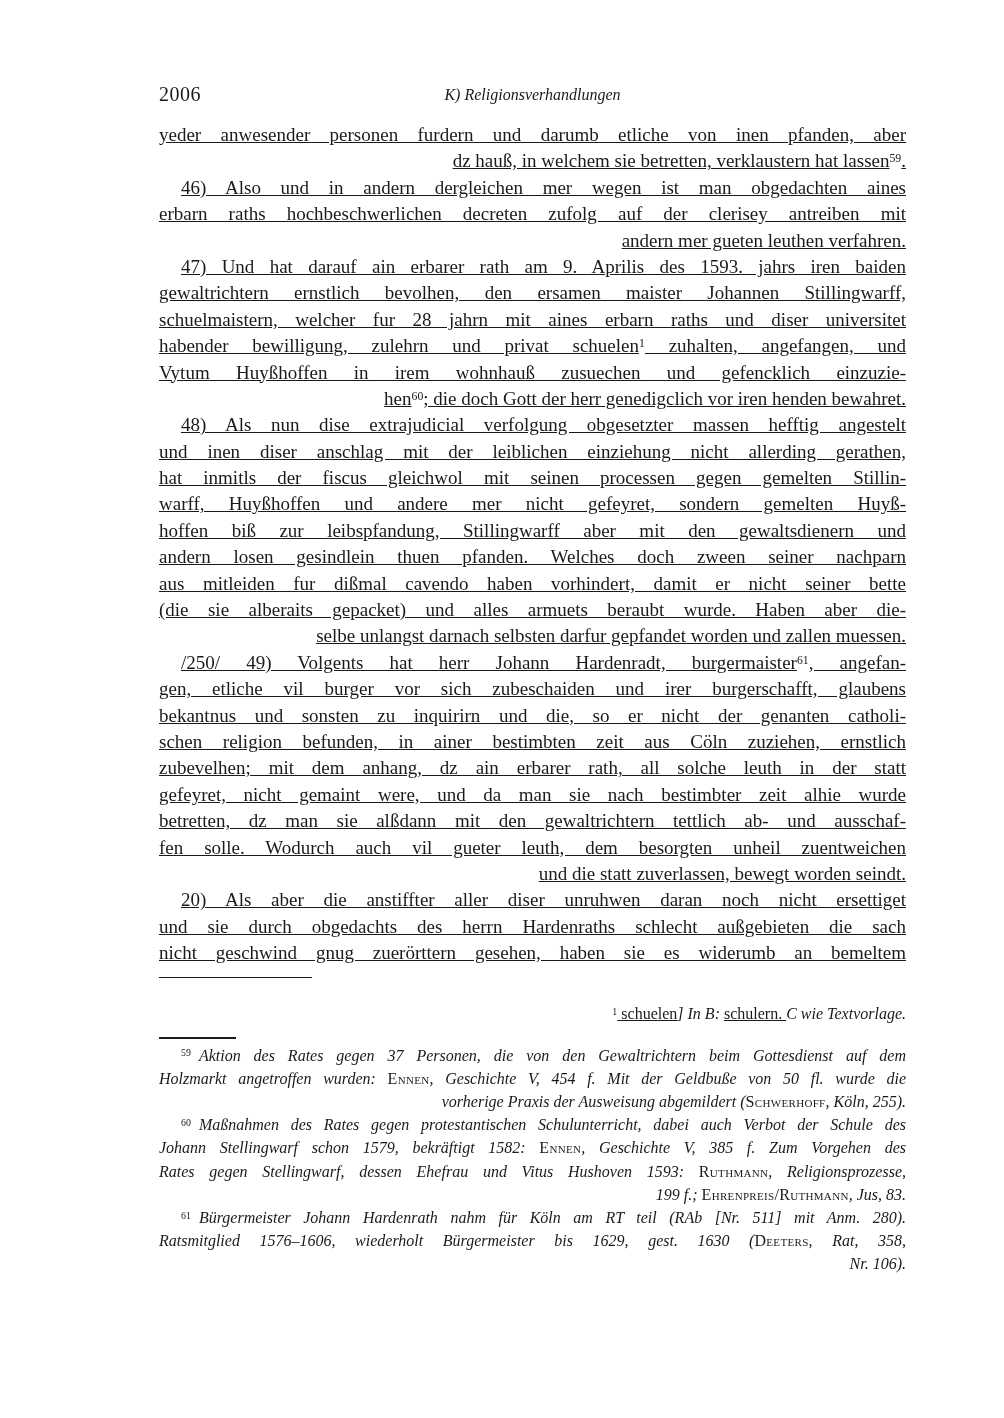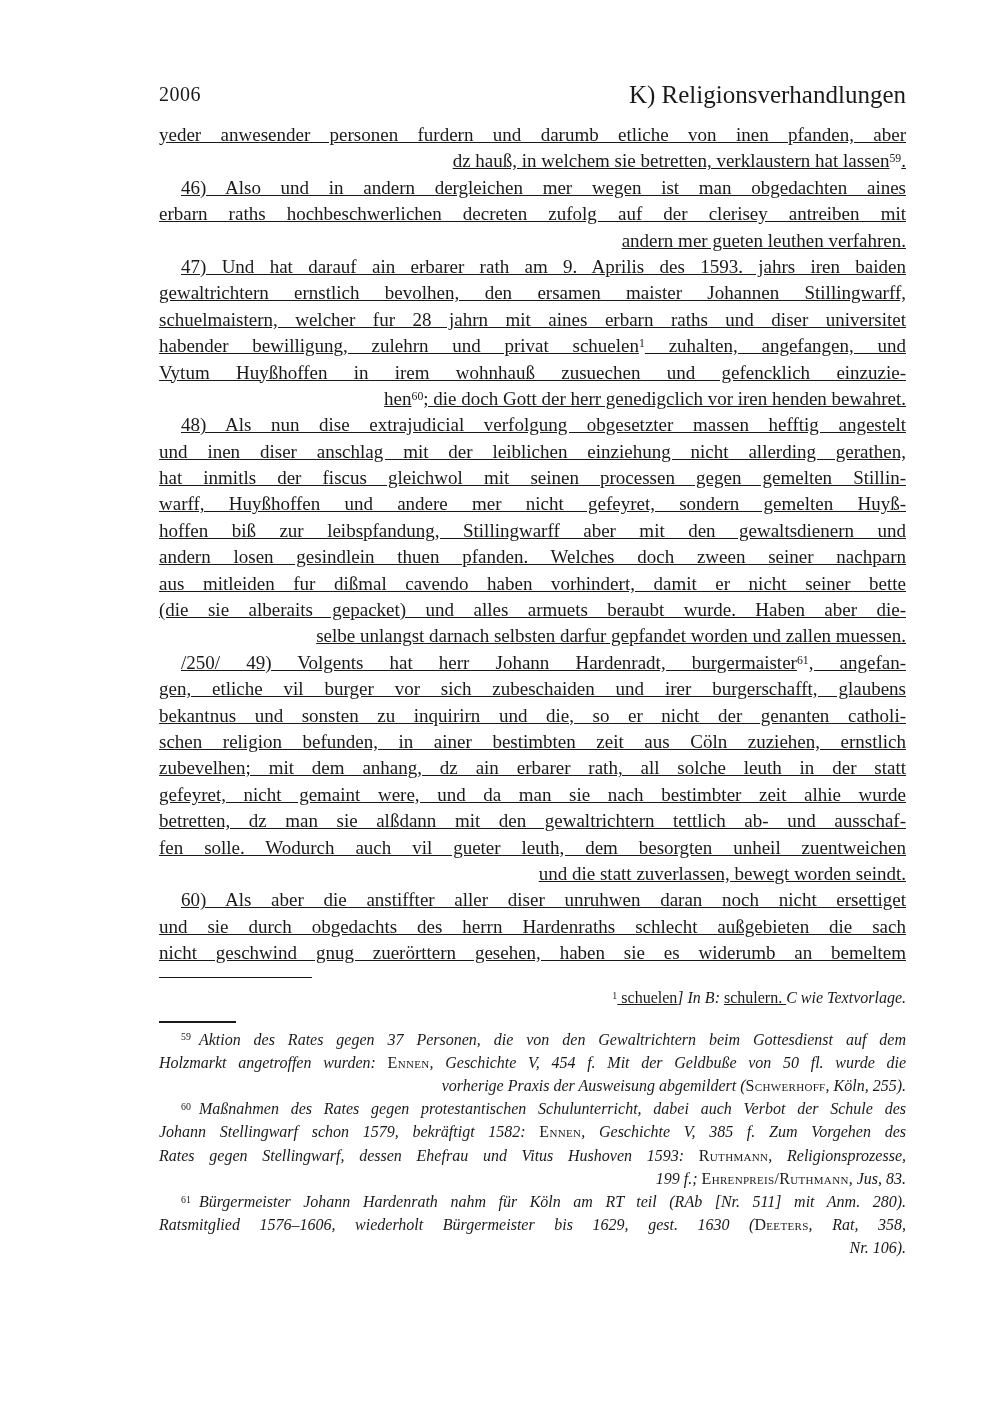--- a/index.html
+++ b/index.html
@@ -17,41 +17,42 @@
     width: 1004px; height: 1418px;
     padding: 84px 98px 0 159px;
   }
   .textblock { width: 747px; }
   .header { position: relative; height: 21px; line-height: 21px; }
   .pagenum {
     position: absolute; left: 0; top: 0;
     font-size: 20px; letter-spacing: 0.5px;
   }
   .runtitle {
-    display: block; text-align: right;
-    font-size: 25px;
+    display: block; text-align: center;
+    font-size: 16px;
+    font-style: italic;
   }
   .bodytext { margin-top: 17px; font-size: 19px; }
   .line {
     height: 26.4px; line-height: 26.4px;
     overflow: hidden;
     text-align: right;
   }
   .line.j { text-align: justify; text-align-last: justify; }
   .line.ind { text-indent: 22px; }
   sup.fnmark {
     font-size: 0.62em;
     line-height: 0;
     position: relative; top: -0.45em;
     vertical-align: baseline;
   }
   .rule { background: #1a1a1a; height: 1.5px; }
   .rule-apparatus { width: 153px; margin-top: 10px; }
   .rule-footnotes { width: 77px; margin-top: 12px; }
-  .apparatus { margin-top: 8px; }
+  .apparatus { margin-top: 24px; }
   .fn { font-size: 16px; }
   .fn .line { height: 23.2px; line-height: 23.2px; }
   .fn .line.ind { text-indent: 22px; }
   .footnotes { margin-top: 5px; }
   .it { font-style: italic; }
   .sc { font-variant: small-caps; font-style: normal; letter-spacing: 0.02em; }
   .t  { font-style: normal; text-decoration: underline; }
 </style>
 </head>
 <body>
@@ -98,21 +99,21 @@
           <div class="line j"><span class="t">gen, etliche vil burger vor sich zubeschaiden und irer burgerschafft, glaubens</span></div>
           <div class="line j"><span class="t">bekantnus und sonsten zu inquirirn und die, so er nicht der genanten catholi-</span></div>
           <div class="line j"><span class="t">schen religion befunden, in ainer bestimbten zeit aus Cöln zuziehen, ernstlich</span></div>
           <div class="line j"><span class="t">zubevelhen; mit dem anhang, dz ain erbarer rath, all solche leuth in der statt</span></div>
           <div class="line j"><span class="t">gefeyret, nicht gemaint were, und da man sie nach bestimbter zeit alhie wurde</span></div>
           <div class="line j"><span class="t">betretten, dz man sie alßdann mit den gewaltrichtern tettlich ab- und ausschaf-</span></div>
           <div class="line j"><span class="t">fen solle. Wodurch auch vil gueter leuth, dem besorgten unheil zuentweichen</span></div>
           <div class="line"><span class="t">und die statt zuverlassen, bewegt worden seindt.</span></div>
         </div>
       <div class="para">
-          <div class="line j ind"><span class="t">60) Als aber die anstiffter aller diser unruhwen daran noch nicht ersettiget</span></div>
+          <div class="line j ind"><span class="t">20) Als aber die anstiffter aller diser unruhwen daran noch nicht ersettiget</span></div>
           <div class="line j"><span class="t">und sie durch obgedachts des herrn Hardenraths schlecht außgebieten die sach</span></div>
           <div class="line j"><span class="t">nicht geschwind gnug zuerörttern gesehen, haben sie es widerumb an bemeltem</span></div>
         </div>
     </div>
 
     <div class="rule rule-apparatus"></div>
     <div class="apparatus fn">
         <div class="line ind"><sup class="fnmark">1</sup><span class="t"> schuelen</span><span class="it">] In B: </span><span class="t">schulern. </span><span class="it">C wie Textvorlage.</span></div>
       </div>
 

